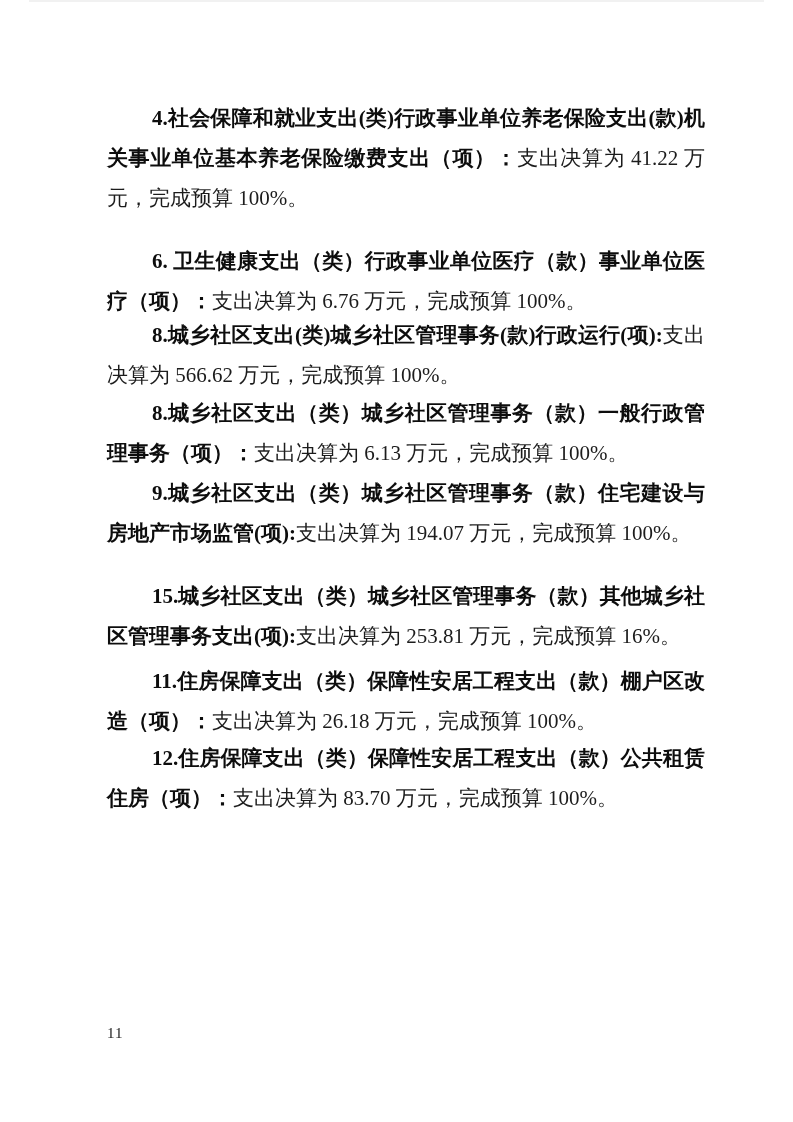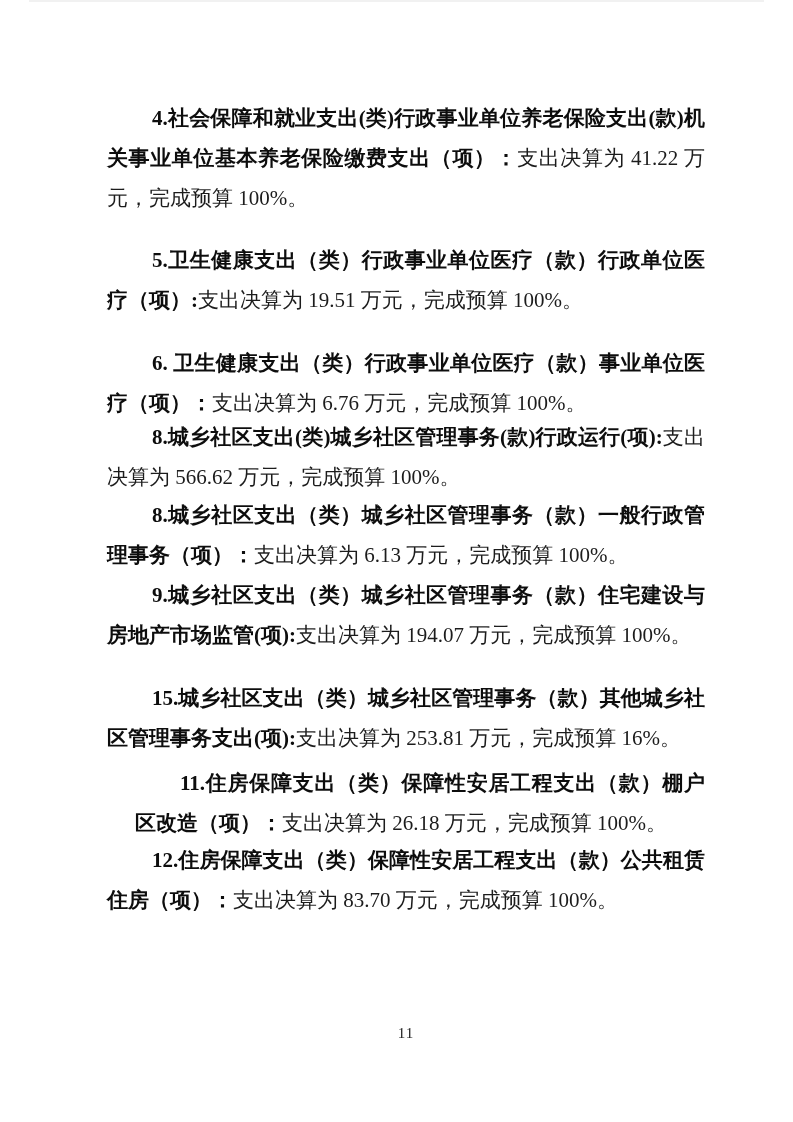--- a/index.html
+++ b/index.html
@@ -45,48 +45,47 @@
     font-weight: 400;
     color: #1c1c1c;
   }
 
   
   .gap-a { margin-top: 22px; }   
   .gap-b { margin-top: 23px; }   
   .gap-c { margin-top: -6px; }   
   .gap-d { margin-top: -2px; }   
   .gap-e { }   
-  .gap-f { margin-top: 5px; margin-left: 28px; }    
+  .gap-f { margin-top: 5px; }    
   .gap-g { margin-top: -3px; }   
 
   .page-footer {
     position: absolute;
     left: 78px;
     top: 1022px;
     width: 598px;
-    text-align: center;
+    text-align: left;
   }
 
   .page-number {
     font-family: "Liberation Serif", "DejaVu Serif", serif;
     font-size: 15px;
     color: #222222;
     letter-spacing: 1px;
   }
 </style>
 </head>
 <body>
 
 <div class="page">
 
   <div class="text-column">
 
     <p class="clause"><span class="clause-title">4.社会保障和就业支出(类)行政事业单位养老保险支出(款)机关事业单位基本养老保险缴费支出（项）：</span><span class="clause-value">支出决算为 41.22 万元，完成预算 100%。</span></p>
 
-    <p class="clause gap-a"><span class="clause-title">5.卫生健康支出（类）行政事业单位医疗（款）行政单位医疗（项）:</span><span class="clause-value">支出决算为 19.51 万元，完成预算 100%。</span></p>
 
     <p class="clause gap-b"><span class="clause-title">6. 卫生健康支出（类）行政事业单位医疗（款）事业单位医疗（项）：</span><span class="clause-value">支出决算为 6.76 万元，完成预算 100%。</span></p>
 
     <p class="clause gap-c"><span class="clause-title">8.城乡社区支出(类)城乡社区管理事务(款)行政运行(项):</span><span class="clause-value">支出决算为 566.62 万元，完成预算 100%。</span></p>
 
     <p class="clause gap-d"><span class="clause-title">8.城乡社区支出（类）城乡社区管理事务（款）一般行政管理事务（项）：</span><span class="clause-value">支出决算为 6.13 万元，完成预算 100%。</span></p>
 
     <p class="clause gap-e"><span class="clause-title">9.城乡社区支出（类）城乡社区管理事务（款）住宅建设与房地产市场监管(项):</span><span class="clause-value">支出决算为 194.07 万元，完成预算 100%。</span></p>
 
     <p class="clause gap-b"><span class="clause-title">15.城乡社区支出（类）城乡社区管理事务（款）其他城乡社区管理事务支出(项):</span><span class="clause-value">支出决算为 253.81 万元，完成预算 16%。</span></p>

